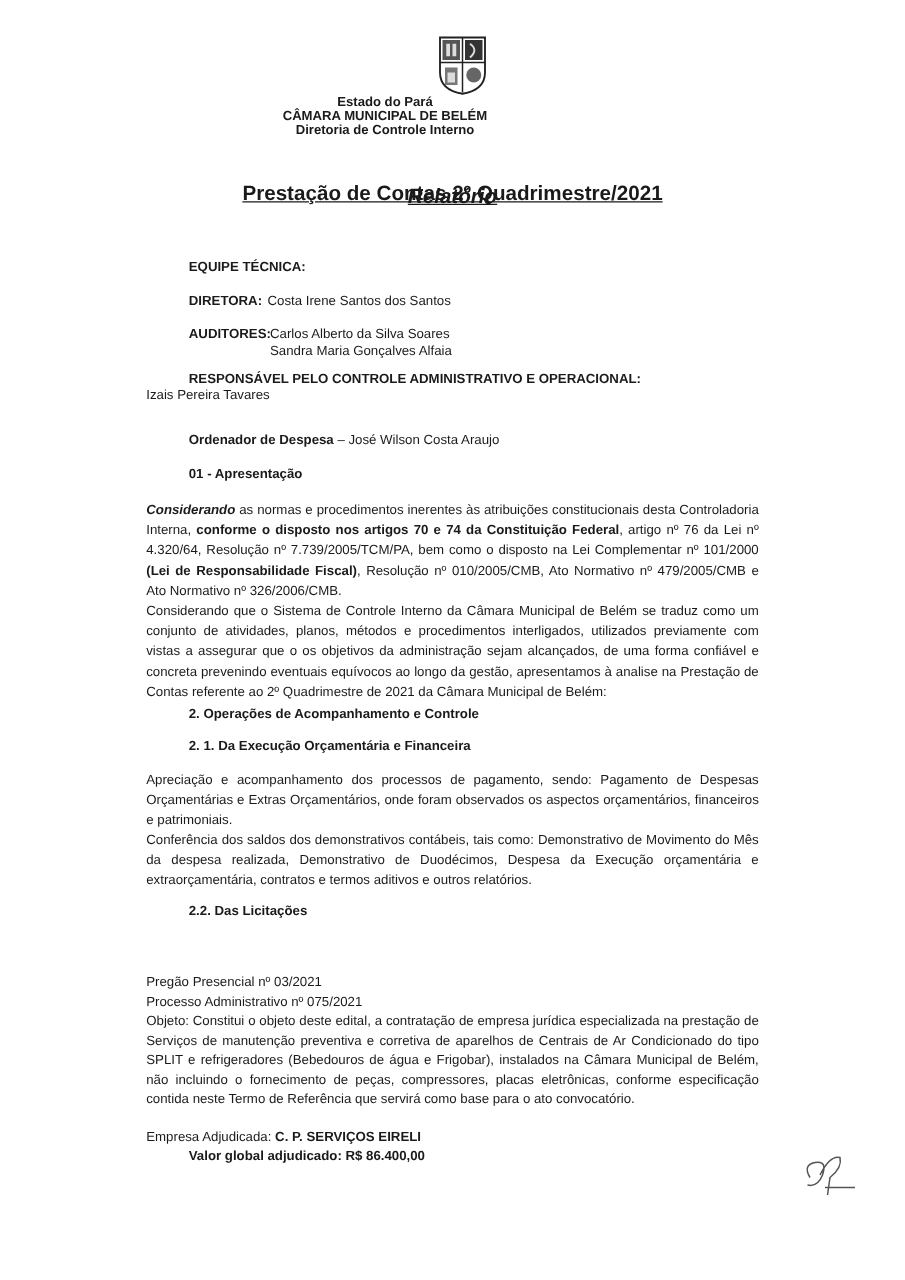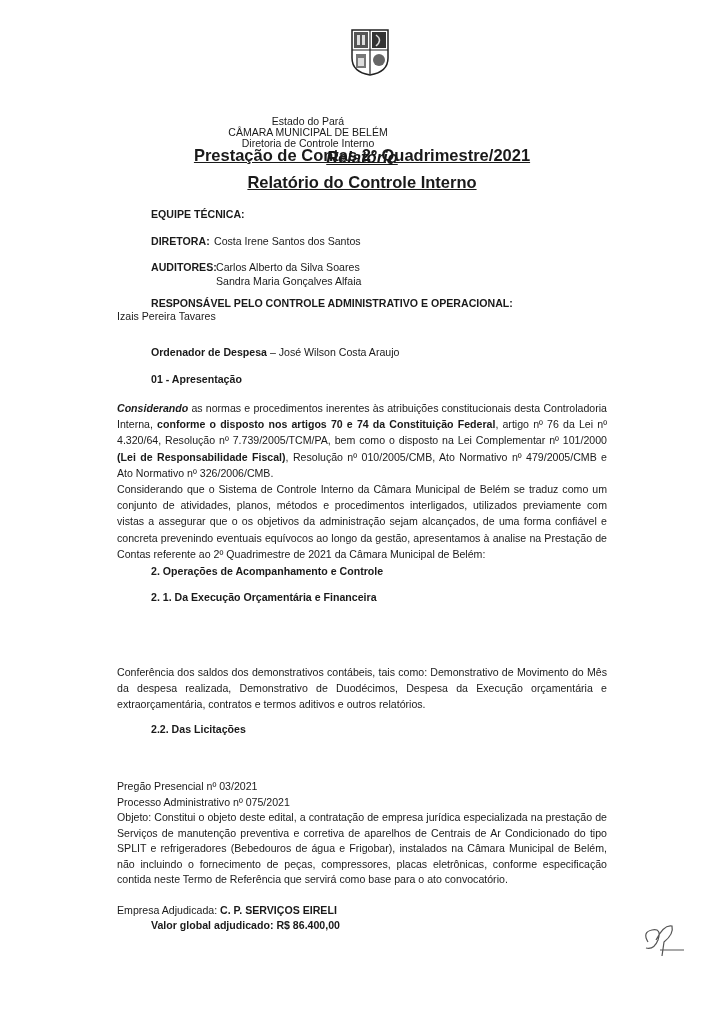--- a/index.html
+++ b/index.html
@@ -3,21 +3,21 @@
   <meta charset="utf-8">
   <style>
     html, body { margin: 0; padding: 0; background: #ffffff; }
     body {
       width: 724px; height: 1024px; position: relative; overflow: hidden;
       font-family: "Liberation Sans", sans-serif; color: #1a1a1a;
     }
     .page { position: absolute; left: 0; top: 0; width: 724px; height: 1024px; }
 
     .crest { position: absolute; left: 348px; top: 28px; width: 44px; height: 48px; }
-    .org { position: absolute; left: 0; width: 616px; text-align: center; font-weight: normal; font-size: 10.5px; line-height: 11px; margin-top: 39px; }
+    .org { position: absolute; left: 0; width: 616px; text-align: center; font-weight: bold; font-size: 10.5px; line-height: 11px; }
     .org-1 { top: 77px; font-size: 10.5px; }
     .org-2 { top: 88px; }
     .org-3 { top: 99px; }
 
     .title { position: absolute; left: 0; width: 724px; text-align: center; font-weight: bold; text-decoration: underline; }
     .t1 { top: 120px; font-size: 16.5px; font-style: italic; margin-top: 28px; }
     .t2 { top: 146px; font-size: 16.5px; }
     .t3 { top: 173px; font-size: 16.5px; }
 
     .txt { position: absolute; left: 117px; font-size: 10.6px; line-height: 15px; white-space: nowrap; }
@@ -45,21 +45,20 @@
     <rect x="10" y="30" width="6" height="8" fill="#ddd"></rect>
     <circle cx="31" cy="32" r="6" fill="#666"></circle>
   </svg>
 
   <div class="org org-1">Estado do Pará</div>
   <div class="org org-2">CÂMARA MUNICIPAL DE BELÉM</div>
   <div class="org org-3">Diretoria de Controle Interno</div>
 
   <div class="title t1">Relatório</div>
   <div class="title t2">Prestação de Contas 2º Quadrimestre/2021</div>
-  <div class="title t3">Relatório do Controle Interno</div>
 
   <div class="txt b" style="top:207px">EQUIPE TÉCNICA:</div>
 
   <div class="txt b" style="top:234px">DIRETORA:</div>
   <div class="txt" style="top:234px; left:214px">Costa Irene Santos dos Santos</div>
 
   <div class="txt b" style="top:260px">AUDITORES:</div>
   <div class="txt" style="top:260px; left:216px">Carlos Alberto da Silva Soares</div>
   <div class="txt" style="top:274px; left:216px">Sandra Maria Gonçalves Alfaia</div>
 
@@ -74,20 +73,21 @@
   <div class="txt b" style="top:372px">01 - Apresentação</div>
 
   <div class="para" style="top:400px">
     <p><b><i>Considerando</i></b><span> as normas e procedimentos inerentes às atribuições constitucionais desta Controladoria Interna, </span><b>conforme o disposto nos artigos 70 e 74 da Constituição Federal</b><span>, artigo nº 76 da Lei nº 4.320/64, Resolução nº 7.739/2005/TCM/PA, bem como o disposto na Lei Complementar nº 101/2000 </span><b>(Lei de Responsabilidade Fiscal)</b><span>, Resolução nº 010/2005/CMB, Ato Normativo nº 479/2005/CMB e Ato Normativo nº 326/2006/CMB.</span></p>
     <p>Considerando que o Sistema de Controle Interno da Câmara Municipal de Belém se traduz como um conjunto de atividades, planos, métodos e procedimentos interligados, utilizados previamente com vistas a assegurar que o os objetivos da administração sejam alcançados, de uma forma confiável e concreta prevenindo eventuais equívocos ao longo da gestão, apresentamos à analise na Prestação de Contas referente ao 2º Quadrimestre de 2021 da Câmara Municipal de Belém:</p>
   </div>
 
   <div class="txt b" style="top:564px">2. Operações de Acompanhamento e Controle</div>
   <div class="txt b" style="top:590px">2. 1. Da Execução Orçamentária e Financeira</div>
 
+  <div class="para" style="top:616px">Apreciação e acompanhamento dos processos de pagamento, sendo: Pagamento de Despesas Orçamentárias e Extras Orçamentários, onde foram observados os aspectos orçamentários, financeiros e patrimoniais.</div>
   <div class="para" style="top:664px">Conferência dos saldos dos demonstrativos contábeis, tais como:  Demonstrativo de Movimento do Mês da despesa realizada, Demonstrativo de Duodécimos, Despesa da Execução orçamentária e extraorçamentária, contratos e termos aditivos e outros relatórios.</div>
 
   <div class="txt b" style="top:722px">2.2. Das Licitações</div>
 
   <div class="txt" style="top:779px">Pregão Presencial nº 03/2021</div>
   <div class="txt" style="top:795px">Processo Administrativo nº 075/2021</div>
   <div class="para" style="top:810px; line-height:15.5px">Objeto: Constitui o objeto deste edital, a contratação de empresa jurídica especializada na prestação de Serviços de manutenção preventiva e corretiva de aparelhos de Centrais de Ar Condicionado do tipo SPLIT e refrigeradores (Bebedouros de água e Frigobar), instalados na Câmara Municipal de Belém, não incluindo o fornecimento de peças, compressores, placas eletrônicas, conforme especificação contida neste Termo de Referência que servirá como base para o ato convocatório.</div>
 
   <div class="txt" style="top:903px">
     <span>Empresa Adjudicada: </span><b>C. P. SERVIÇOS EIRELI</b>

